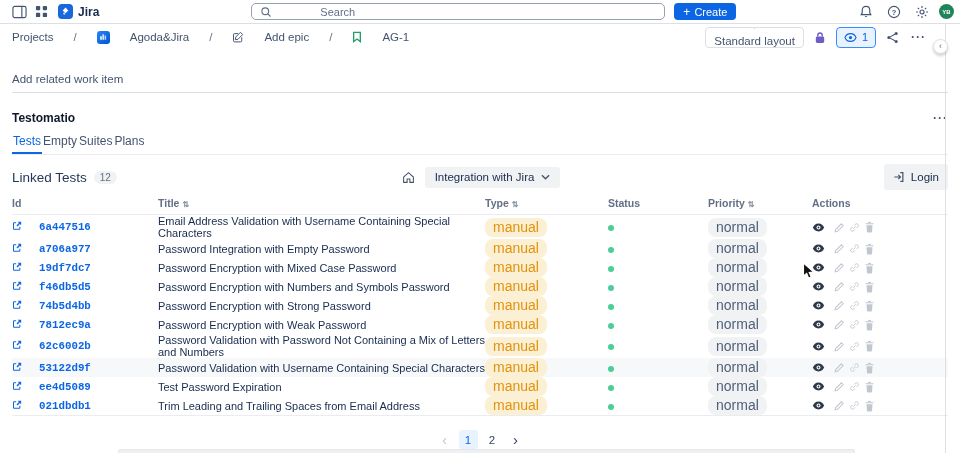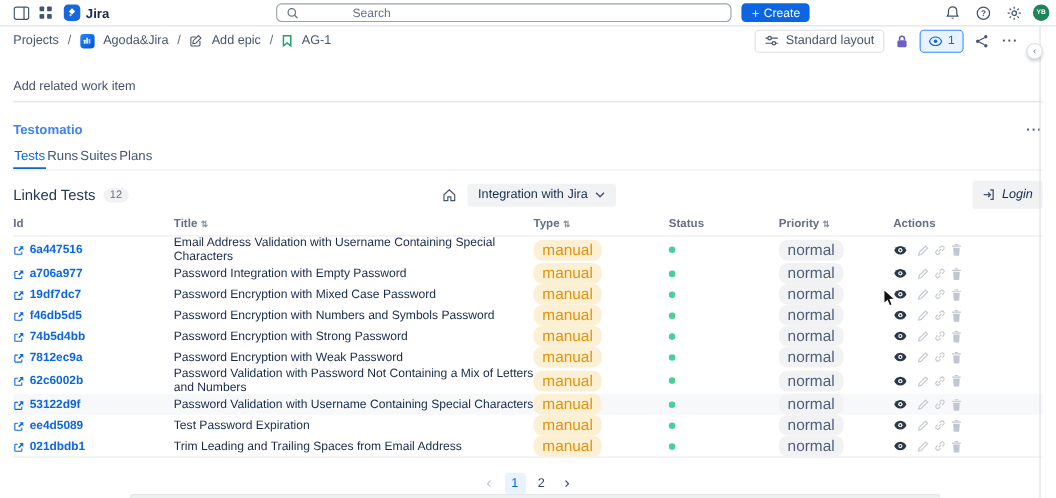--- a/index.html
+++ b/index.html
@@ -20,57 +20,57 @@
   .search input::placeholder { color:#626f86; }
   .create-btn { margin-left:9px; height:17px; background:#0c66e4; color:#fff; border-radius:4px; font-size:11px; display:flex; align-items:center; gap:4px; padding:0 9px; }
   .create-btn .plus { font-size:12px; line-height:10px; }
   .nav-right { margin-left:auto; display:flex; align-items:center; gap:6px; }
   .warn-badge { height:17px; border:1px solid #f8b84a; border-radius:4px; display:flex; align-items:center; gap:5px; padding:0 8px; font-size:11px; color:#172b4d; background:#fff; }
   .avatar { border-radius:50%; background:#1f845a; color:#fff; display:flex; align-items:center; justify-content:center; font-weight:bold; }
   .avatar.sm { width:15px; height:15px; font-size:6px; }
 
   
   .subheader { height:26px; display:flex; align-items:center; padding:0 32px 0 12px; }
-  .breadcrumb { display:flex; align-items:center; gap:8px; font-size:11.5px; color:#44546f; }
+  .breadcrumb { display:flex; align-items:center; gap:20px; font-size:11.5px; color:#44546f; }
   .breadcrumb a { color:#44546f; text-decoration:none; }
   .sep { color:#626f86; }
   .proj-ic { width:13px; height:13px; border-radius:3px; background:linear-gradient(135deg,#2684ff,#0055cc); display:inline-flex; align-items:center; justify-content:center; }
   .page-toolbar { margin-left:auto; display:flex; align-items:center; gap:8px; }
-  .tool-btn { height:21px; border:1px solid #dcdfe4; border-radius:4px; display:flex; align-items:center; gap:6px; padding:0 8px; font-size:11.5px; color:#44546f; background:#fff; }
+  .tool-btn { height:21px; border:1px solid #dcdfe4; border-radius:4px; display:flex; align-items:center; gap:6px; padding:0 8px; font-size:11.5px; color:#44546f; background:#fff;flex-direction:column; }
   .watch-pill { height:21px; border:1px solid #388bff; background:#e9f2ff; border-radius:4px; display:flex; align-items:center; gap:5px; padding:0 7px; font-size:11px; color:#0c66e4; }
   .more { color:#44546f; font-weight:bold; font-size:12px; letter-spacing:1px; }
 
   
   .content { padding:0 12px;margin-top:22px; }
   .related-hint { font-size:11.5px; color:#44546f; padding:1px 0 7px; border-bottom:1px solid #dcdfe4; }
 
   .panel { margin-top:18px; }
   .panel-head { display:flex; justify-content:space-between; align-items:center; }
-  .panel-head h3 { font-size:12px; color:#3b82f6; }
+  .panel-head h3 { font-size:12px; color:#0f172a; }
   .ptabs { display:flex; margin-top:9px; border-bottom:1px solid #ebecf0; }
   .ptab { font-size:12px; color:#44546f; padding:0 1px 6px; }
   .ptab.active { color:#0c66e4; box-shadow: inset 0 -2px 0 #0c66e4; }
 
   .linked-row { display:flex; align-items:center; margin:9px 0 2px; }
   .linked-row .lt { flex:1; display:flex; align-items:center; gap:7px; font-size:13.5px; color:#253858; }
   .count { background:#f1f2f4; color:#626f86; font-size:10px; border-radius:8px; padding:1px 6px; }
   .linked-row .mid { display:flex; align-items:center; gap:8px; }
   .select-btn { height:21px; background:#f1f2f4; border-radius:3px; display:flex; align-items:center; gap:7px; padding:0 10px; font-size:11.5px; color:#172b4d; }
   .linked-row .rt { flex:1; display:flex; justify-content:flex-end; }
-  .login-btn { height:26px; background:#f1f2f4; border-radius:3px; display:flex; align-items:center; gap:6px; padding:0 9px; font-size:11.5px; color:#172b4d;font-style:italic; }
+  .login-btn { height:26px; background:#f1f2f4; border-radius:3px; display:flex; align-items:center; gap:6px; padding:0 9px; font-size:11.5px; color:#172b4d; }
 
   table.tests { width:100%; border-collapse:collapse; table-layout:fixed; margin-top:4px; }
   table.tests col.c1{width:146px} table.tests col.c2{width:327px} table.tests col.c3{width:123px}
   table.tests col.c4{width:100px} table.tests col.c5{width:104px}
   table.tests th { font-size:10.5px; color:#626f86; font-weight:bold; text-align:left; padding:3px 0 5px; border-bottom:1px solid #ebecf0; }
   .sort { font-size:8px; color:#8590a2; margin-left:3px; }
   table.tests td { height:17px; font-size:11px; color:#172b4d; vertical-align:middle; padding:0; }
   tr.hovered { background:#f7f8f9; }
   tbody tr:last-child td { border-bottom:1px solid #ebecf0; }
-  .idcell { display:flex; align-items:flex-end; gap:5px; }
+  .idcell { display:flex; align-items:flex-start; gap:17px;font-family:Liberation Mono, monospace; }
   .idcell a { color:#0c66e4; font-weight:bold; font-size:10.8px; text-decoration:none; }
   .badge { display:inline-block; font-size:14px; padding:1px 8px 2px; border-radius:8px; }
   .badge-manual { background:#fcf0d4; color:#e2920d; }
   .badge-normal { background:#f1f2f4; color:#505f79; }
   .dot { width:6px; height:6px; border-radius:50%; display:inline-block; }
   .actions { display:flex; align-items:center; gap:4px; }
   .act { display:flex; align-items:center; padding:0; }
   .act.first { margin-right:5px; }
 
   .pagination { display:flex; justify-content:center; align-items:center; gap:5px; margin-top:14px; }
@@ -213,21 +213,21 @@
   <div class="content">
     <div class="related-hint">Add related work item</div>
 
     <section class="panel">
       <div class="panel-head">
         <h3>Testomatio</h3>
         <button class="more">···</button>
       </div>
       <div class="ptabs">
           <div class="ptab active">Tests</div>
-          <div class="ptab">Runs</div>
+          <div class="ptab">Empty</div>
           <div class="ptab">Suites</div>
           <div class="ptab">Plans</div>
         </div>
 
       <div class="linked-row">
         <div class="lt">
           <span>Linked Tests</span>
           <span class="count">12</span>
         </div>
         <div class="mid">

